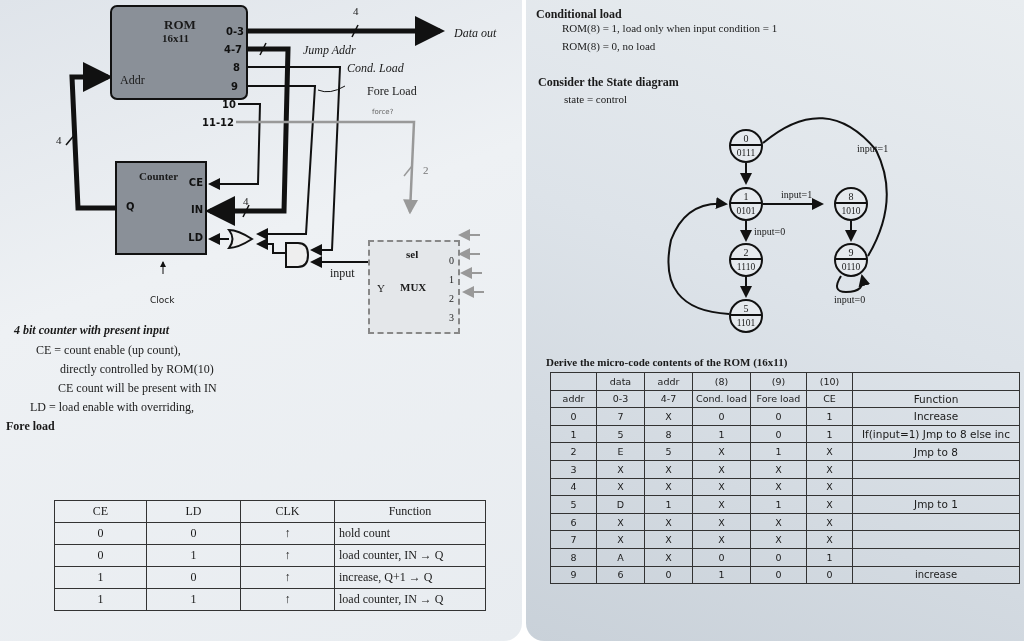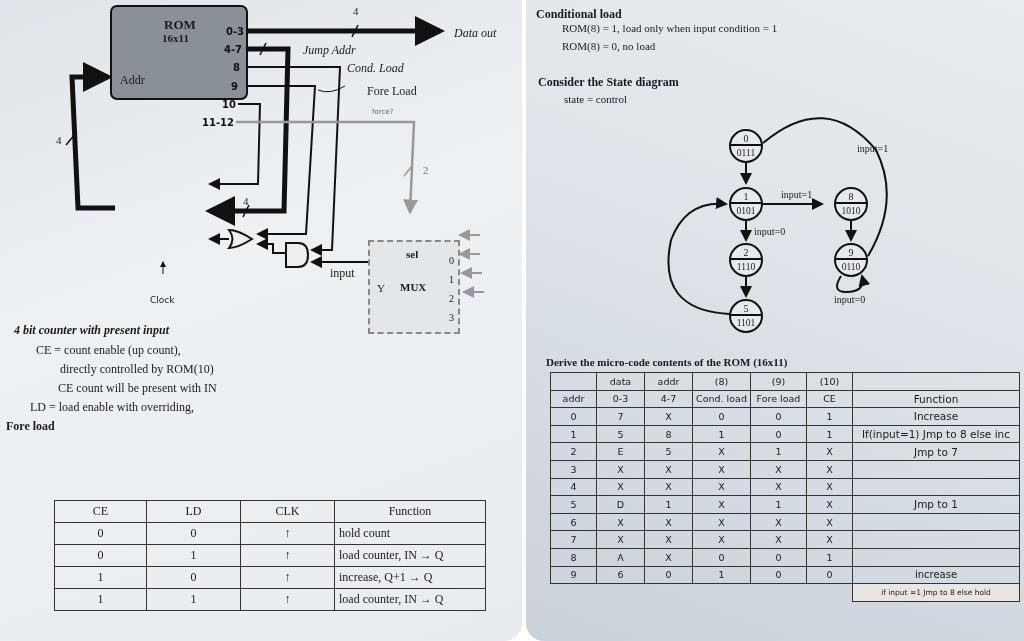--- a/index.html
+++ b/index.html
@@ -79,20 +79,27 @@
     <div class="abs txt bold" style="left:50px; top:25px; font-size:11px;">16x11</div>
     <div class="abs txt" style="left:8px; top:66px; font-size:12px;">Addr</div>
     <div class="pin" style="right:2px; top:19px;">0-3</div>
     <div class="pin" style="right:4px; top:37px;">4-7</div>
     <div class="pin" style="right:6px; top:55px;">8</div>
     <div class="pin" style="right:8px; top:74px;">9</div>
     <div class="pin" style="right:10px; top:92px;">10</div>
     <div class="pin" style="right:12px; top:110px;">11-12</div>
   </div>
 
+  <div class="block-dark" style="left:115px; top:161px; width:92px; height:94px;">
+    <div class="abs txt bold" style="left:22px; top:7px; font-size:11px;">Counter</div>
+    <div class="pin" style="right:2px; top:14px;">CE</div>
+    <div class="pin" style="right:2px; top:41px;">IN</div>
+    <div class="pin" style="right:2px; top:69px;">LD</div>
+    <div class="pin" style="left:9px; top:38px;">Q</div>
+  </div>
   <div class="abs hand" style="left:150px; top:262px;">Clock</div>
 
   <div class="block-light" style="left:368px; top:215px; width:92px; height:94px;">
     <div class="abs txt bold" style="left:36px; top:6px; font-size:11px;">sel</div>
     <div class="abs txt bold" style="left:30px; top:39px; font-size:11px;">MUX</div>
     <div class="abs txt" style="left:7px; top:40px; font-size:11px;">Y</div>
     <div class="abs txt" style="right:4px; top:13px; font-size:10px;">0</div>
     <div class="abs txt" style="right:4px; top:32px; font-size:10px;">1</div>
     <div class="abs txt" style="right:4px; top:51px; font-size:10px;">2</div>
     <div class="abs txt" style="right:4px; top:70px; font-size:10px;">3</div>
@@ -244,21 +251,21 @@
           <td>1</td>
           <td class="fn">If(input=1) Jmp to 8 else inc</td>
         </tr>
     <tr>
           <td>2</td>
           <td>E</td>
           <td>5</td>
           <td>X</td>
           <td>1</td>
           <td>X</td>
-          <td class="fn">Jmp to 7</td>
+          <td class="fn">Jmp to 8</td>
         </tr>
     <tr>
           <td>3</td>
           <td>X</td>
           <td>X</td>
           <td>X</td>
           <td>X</td>
           <td>X</td>
           <td class="fn"></td>
         </tr>
@@ -308,25 +315,16 @@
           <td class="fn"></td>
         </tr>
     <tr>
           <td>9</td>
           <td>6</td>
           <td>0</td>
           <td>1</td>
           <td>0</td>
           <td>0</td>
           <td class="fn hand" style="font-size:10px;">increase</td>
-        </tr>
-    <tr>
-          <td style="border:none;"></td>
-          <td style="border:none;"></td>
-          <td style="border:none;"></td>
-          <td style="border:none;"></td>
-          <td style="border:none;"></td>
-          <td style="border:none;"></td>
-          <td class="fn hand" style="font-size:7.5px; background:#e9e6e1;">if input =1 Jmp to 8 else hold</td>
         </tr>
   </tbody>
     </table>
 </div>
 
 </body></html>

